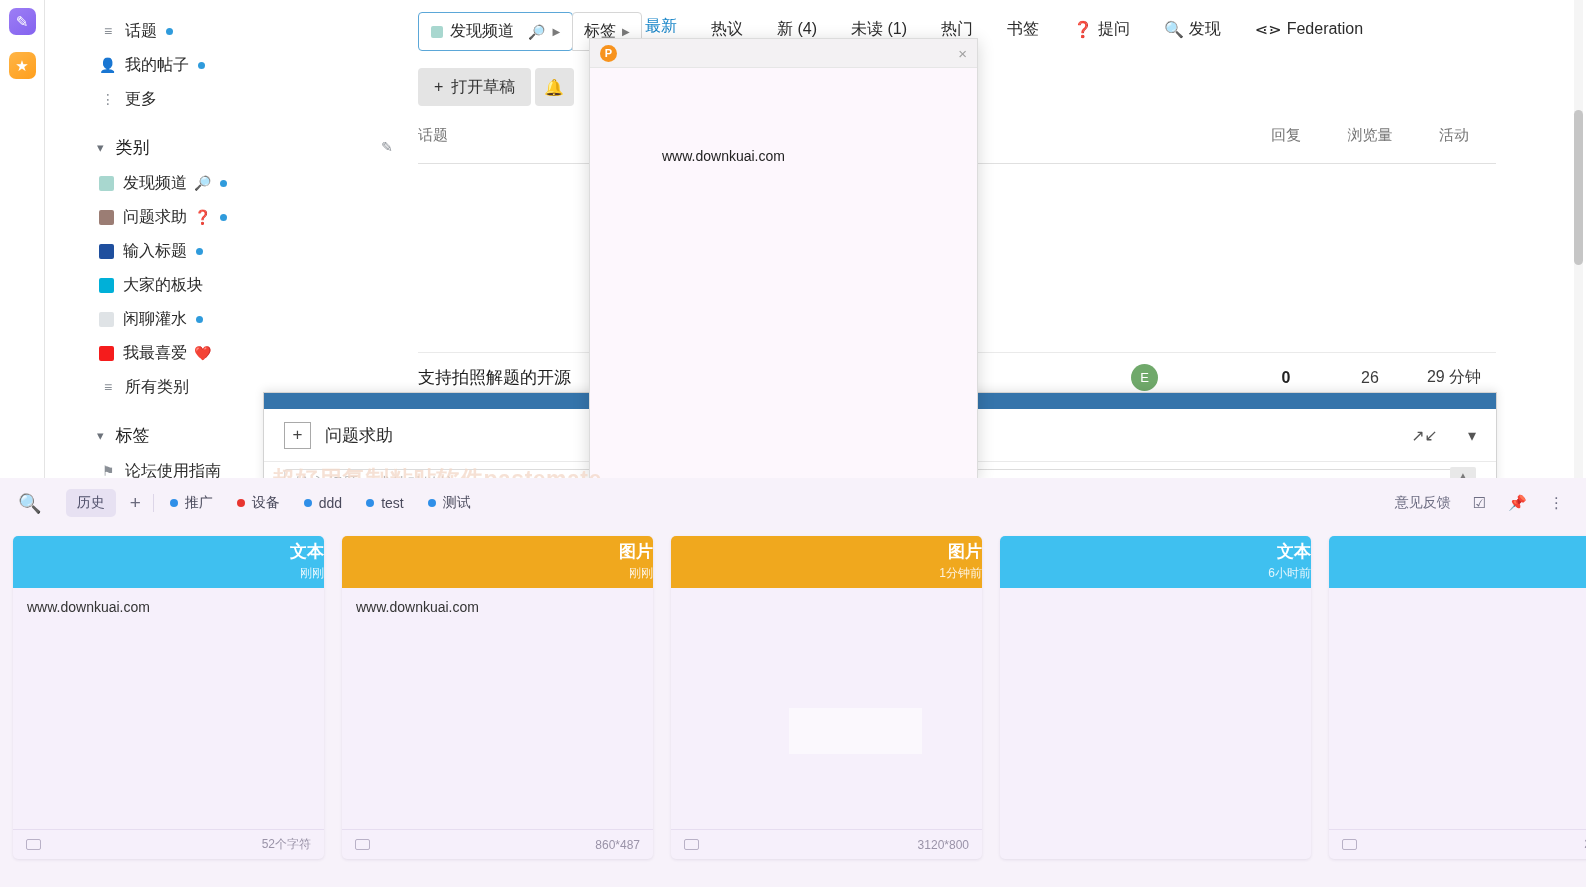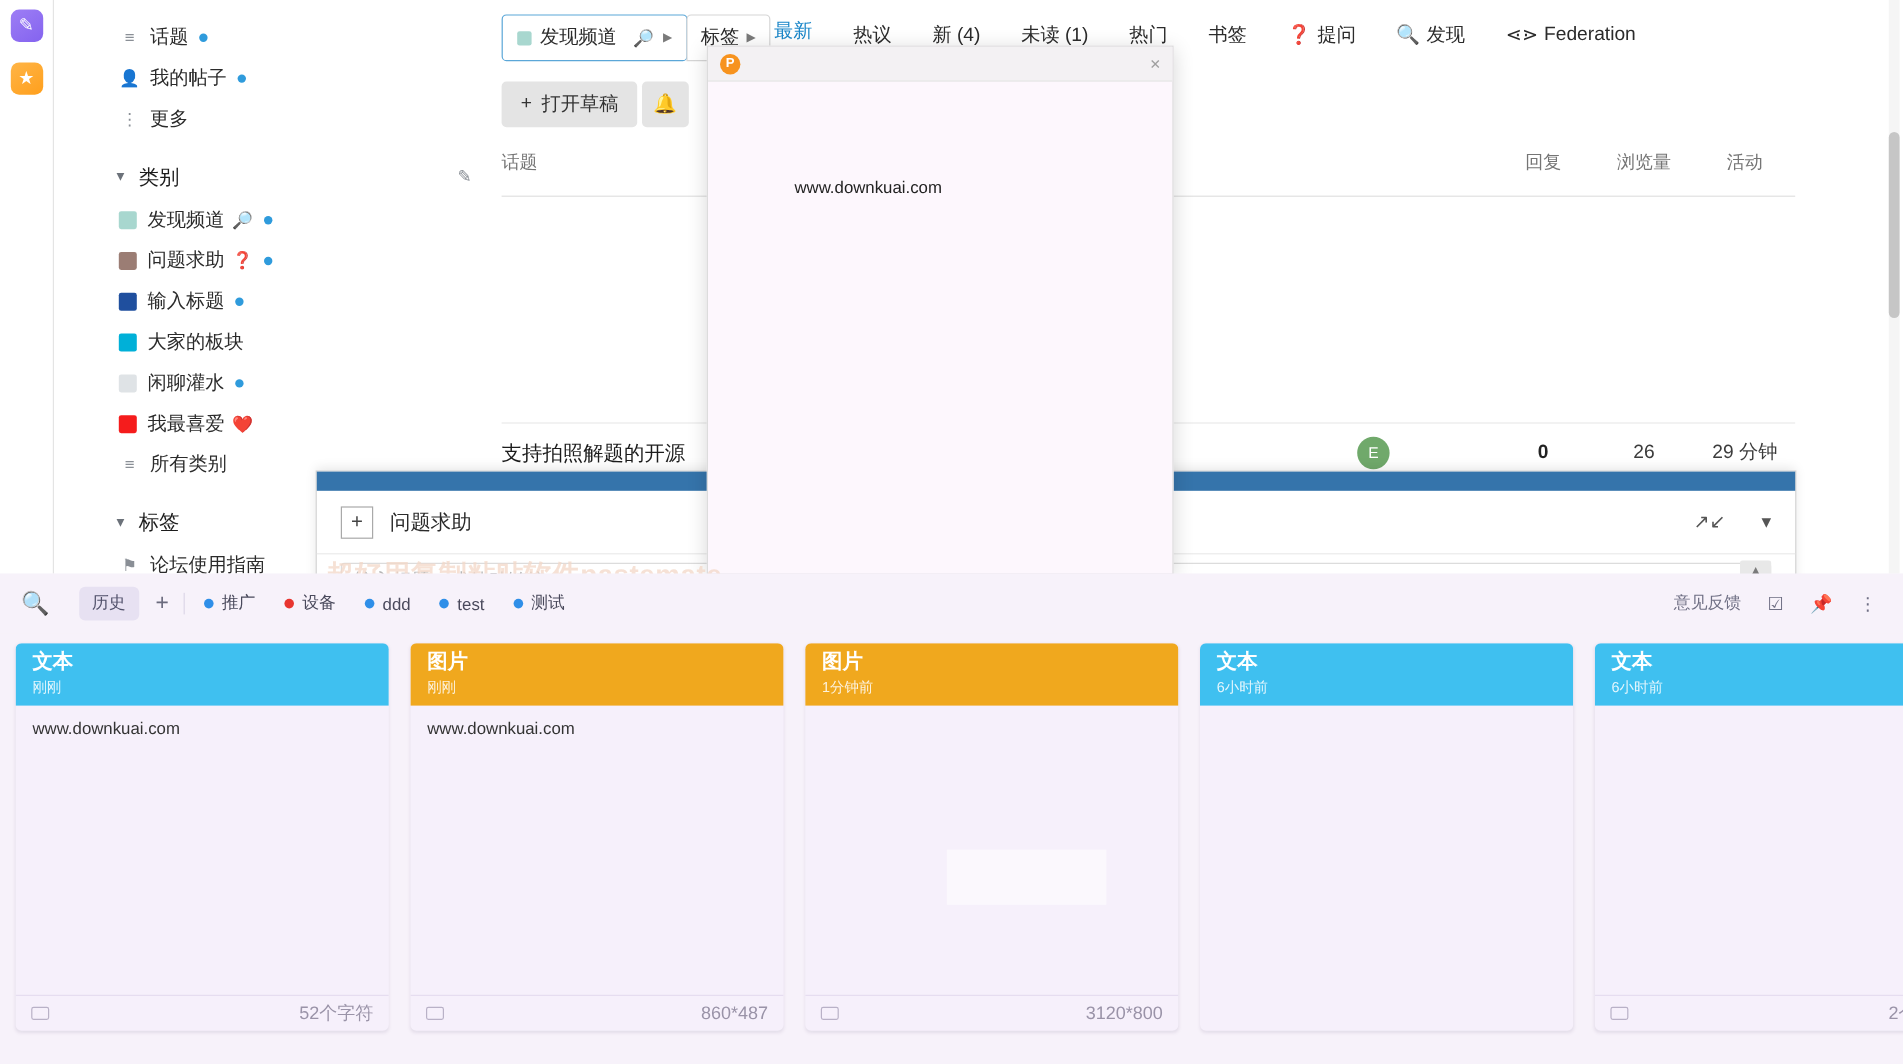--- a/index.html
+++ b/index.html
@@ -221,35 +221,35 @@
 
   .cards {
     display: flex; gap: 18px; padding: 8px 0 0 13px; height: 340px;
   }
   .card {
     width: 311px; height: 323px; flex: none;
     background: #f6f0fb; border-radius: 5px; overflow: hidden;
     display: flex; flex-direction: column;
     box-shadow: 0 1px 3px rgba(60,40,90,.10);
   }
-  .card-head { height: 52px; padding: 7px 14px 0 14px; color: #fff; }
+  .card-head { height: 52px; padding: 7px 0 0 14px; color: #fff; text-align: right; }
   .card-type { font-size: 17px; font-weight: bold; line-height: 1.1; }
   .card-time { font-size: 12px; opacity: .85; margin-top: 3px; }
   .card-body {
     flex: 1; padding: 11px 14px; font-size: 14px; color: #333;
     overflow: hidden; position: relative;
   }
   .card-img-ph {
     position: absolute; left: 118px; top: 120px;
     width: 133px; height: 46px; background: rgba(255,255,255,.55);
   }
   .card-foot {
     height: 30px; border-top: 1px solid #e6ddf0;
     display: flex; align-items: center; padding: 0 13px;
-    font-size: 15px; color: #9a93a8;
+    font-size: 12px; color: #9a93a8;
   }
   .card-foot .kb {
     width: 15px; height: 11px; border: 1px solid #b9b1c7; border-radius: 2px;
   }
   .card-foot .meta { margin-left: auto; }
 </style>
 </head>
 <body>
 
 <div id="root">

